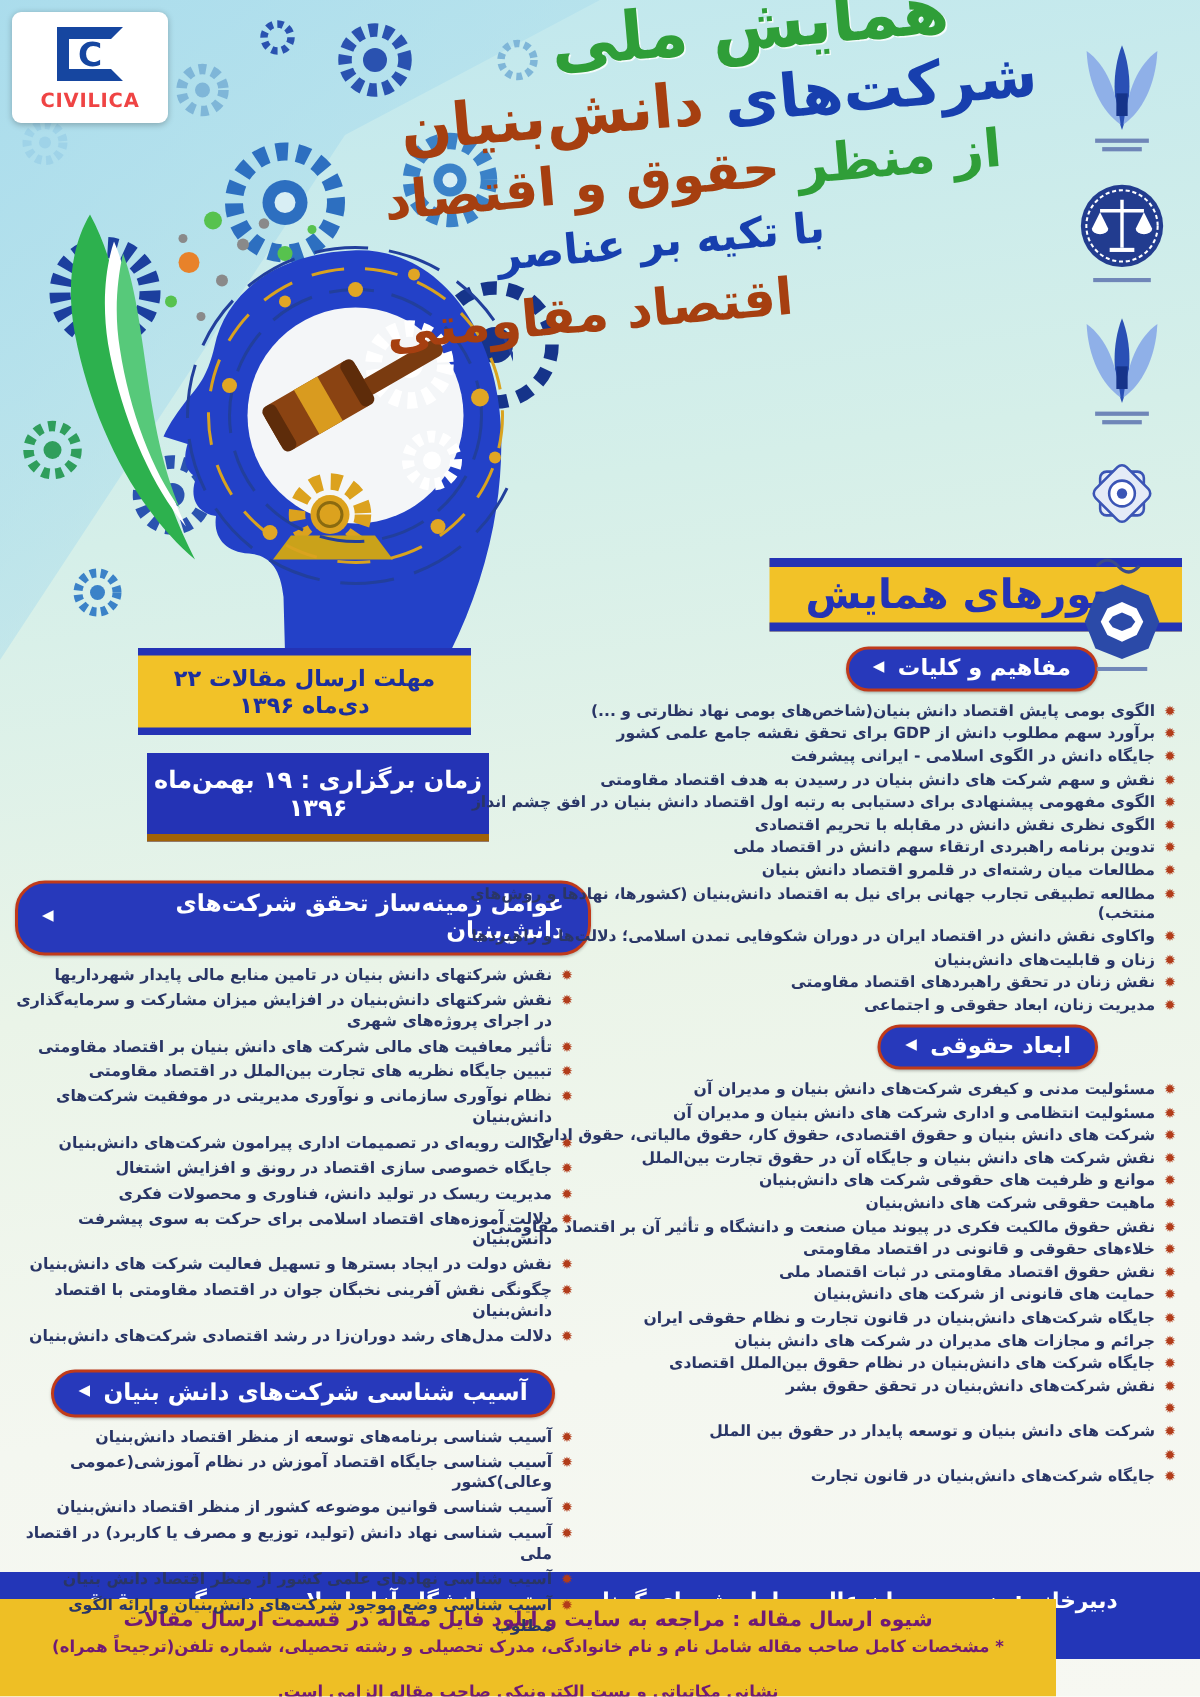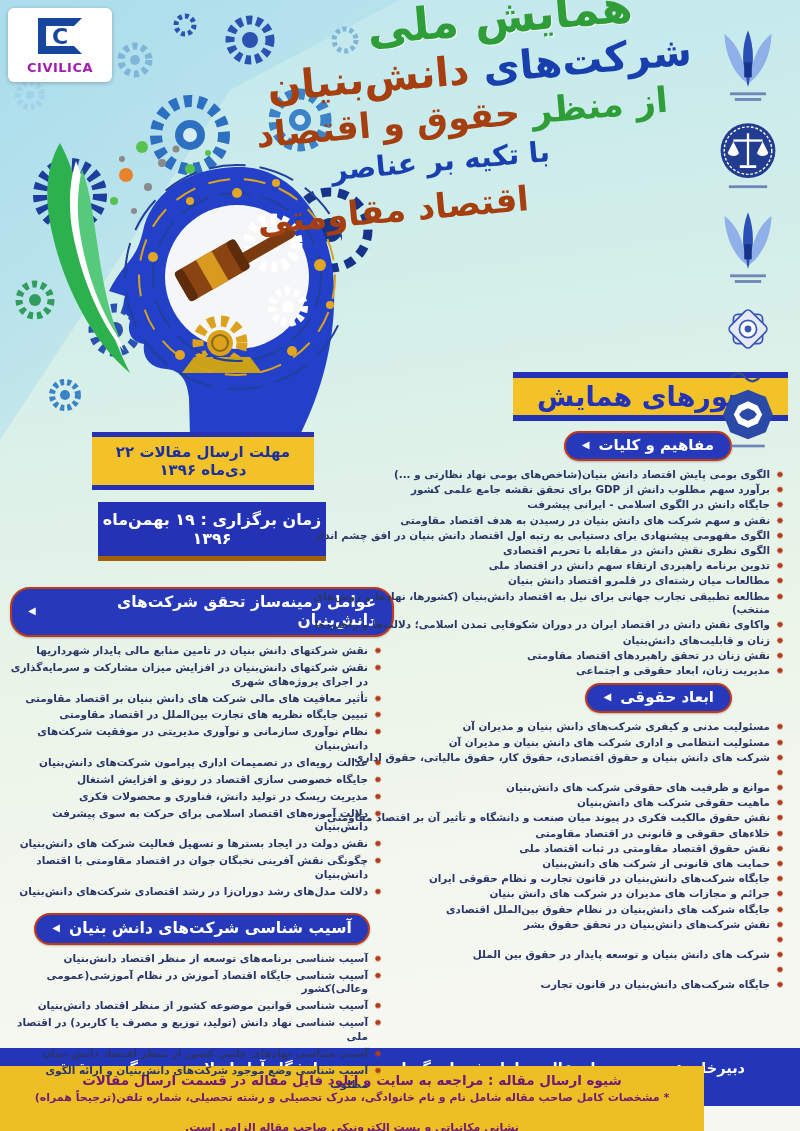--- a/index.html
+++ b/index.html
@@ -6,21 +6,21 @@
   body{
     width:800px;height:1131px;position:relative;overflow:hidden;
     font-family:"DejaVu Sans",sans-serif;direction:rtl;
     background:linear-gradient(172deg,#bfe7ee 0%,#cfeeе9 22%,#ddf1e8 38%,#ecf5ea 55%,#f4f7ef 75%,#f7f8f2 100%);
     background:linear-gradient(172deg,#bfe7ee 0%,#d5efe9 30%,#eaf4e8 55%,#f4f7f0 78%,#f7f8f2 100%);
   }
   .abs{position:absolute;}
   
   .civilica{top:8px;left:8px;width:96px;background:#ffffff;border-radius:6px;
     padding:6px 4px 7px;text-align:center;box-shadow:0 1px 4px rgba(0,0,0,.25);z-index:9;}
-  .civilica .brand{color:#a21caf;font-weight:bold;font-size:13px;letter-spacing:.5px;display:block;margin-top:2px;}
+  .civilica .brand{color:#ef4444;font-weight:bold;font-size:13px;letter-spacing:.5px;display:block;margin-top:2px;}
   
   .title{top:4px;right:104px;width:640px;transform:rotate(-5deg);text-align:right;
     font-weight:bold;line-height:1.1;z-index:5;}
   .title div{white-space:nowrap;}
   .t1{font-size:45px;color:#2f9e38;margin-left:0;margin-right:55px;text-shadow:1px 1px 0 rgba(255,255,255,.8);}
   .t2{font-size:40px;margin-top:2px;}
   .t2 .b{color:#173fae;} .t2 .r{color:#a63f10;}
   .t3{font-size:35px;margin-top:6px;margin-right:28px;}
   .t3 .g{color:#2f9e38;} .t3 .r{color:#a63f10;}
   .t4{font-size:28px;color:#173fae;margin-top:8px;margin-right:150px;}
@@ -486,20 +486,21 @@
         <span>مسئولیت انتظامی و اداری شرکت های دانش بنیان و مدیران آن</span>
       </div>
 
       <div class="item">
         <span class="blt">✹</span>
         <span>شرکت های دانش بنیان و حقوق اقتصادی، حقوق کار، حقوق مالیاتی، حقوق اداری</span>
       </div>
 
       <div class="item">
         <span class="blt">✹</span>
+        <span>نقش شرکت های دانش بنیان و جایگاه آن در حقوق تجارت بین‌الملل</span>
       </div>
 
       <div class="item">
         <span class="blt">✹</span>
         <span>موانع و ظرفیت های حقوقی شرکت های دانش‌بنیان</span>
       </div>
 
       <div class="item">
         <span class="blt">✹</span>
         <span>ماهیت حقوقی شرکت های دانش‌بنیان</span>

